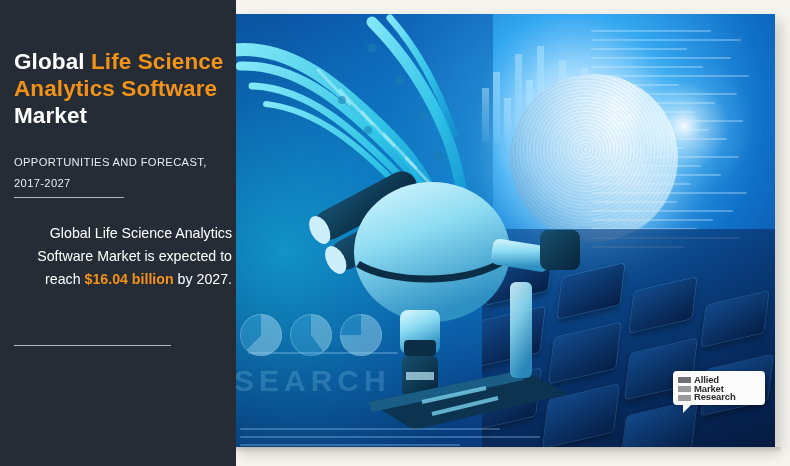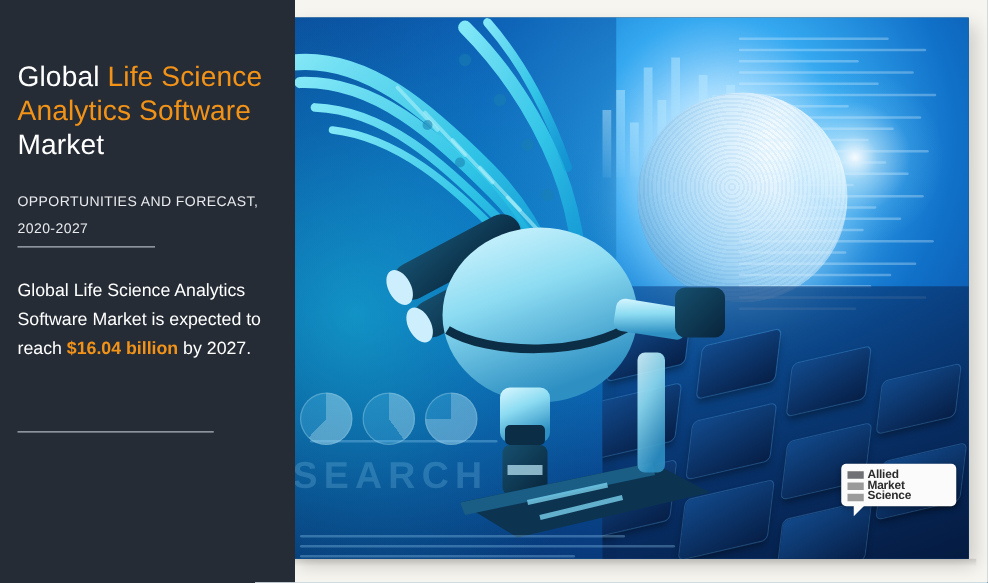--- a/index.html
+++ b/index.html
@@ -34,21 +34,21 @@
 
   .title-block {
     position: absolute;
     left: 14px;
     top: 48px;
     width: 212px;
   }
   .main-title {
     font-size: 22.5px;
     line-height: 27px;
-    font-weight: 400;
+    font-weight: 700;
     color: #ffffff;
     letter-spacing: 0.1px;
     margin: 0;
   }
   .main-title .hl { color: #f29318; }
 
   .subtitle {
     position: absolute;
     left: 14px;
     top: 152px;
@@ -69,34 +69,35 @@
   #divider-1 { left: 14px; top: 197px; width: 110px; }
   #divider-2 { left: 14px; top: 345px; width: 157px; }
 
   .stat-block {
     position: absolute;
     left: 14px;
     width: 218px;
     color: #ffffff;
     font-size: 14.2px;
     line-height: 23px;
+    text-align: right;
   }
   #stat-reach { top: 222px; }
   #stat-cagr  { top: 357px; }
   .stat-block .hl { color: #f29318; font-weight: bold; }
 
   
   #hero-card {
     position: absolute;
     left: 232px;
     top: 14px;
     width: 543px;
     height: 433px;
     overflow: hidden;
-    background: #0c4a6e;
+    background: #000000;
     box-shadow: 6px 6px 14px rgba(0,0,0,.18);
     z-index: 1;
   }
 
   
   .photo-base {
     position: absolute; inset: 0;
     background:
       radial-gradient(circle at 63% 22%, #dff2ff 0%, #9fd9ff 7%, #34a8f0 20%, #1070c8 40%, #0a4b9c 62%, #06356f 100%),
       linear-gradient(135deg, #0b58ac 0%, #0d6ec0 45%, #072a5c 100%);
@@ -414,33 +415,33 @@
     <div id="amr-logo">
       <div class="bubble">
         <div class="logo-bars">
           <i></i>
             <i></i>
             <i></i>
         </div>
         <div class="logo-words">
           <span>Allied</span>
           <span>Market</span>
-          <span>Science</span>
+          <span>Research</span>
         </div>
       </div>
     </div>
   </div>
 
   <div id="left-panel">
 
     <div class="title-block">
       <div class="main-title"><span>Global </span><span class="hl">Life Science Analytics Software</span><span> Market</span></div>
     </div>
 
-    <div class="subtitle">OPPORTUNITIES AND FORECAST, 2020-2027</div>
+    <div class="subtitle">OPPORTUNITIES AND FORECAST, 2017-2027</div>
 
     <div class="divider" id="divider-1"></div>
 
     <div class="stat-block" id="stat-reach"><span>Global Life Science Analytics Software Market is expected to reach </span><span class="hl">$16.04 billion</span><span> by 2027.</span></div>
 
     <div class="divider" id="divider-2"></div>
 
 
   </div>
 </div>

